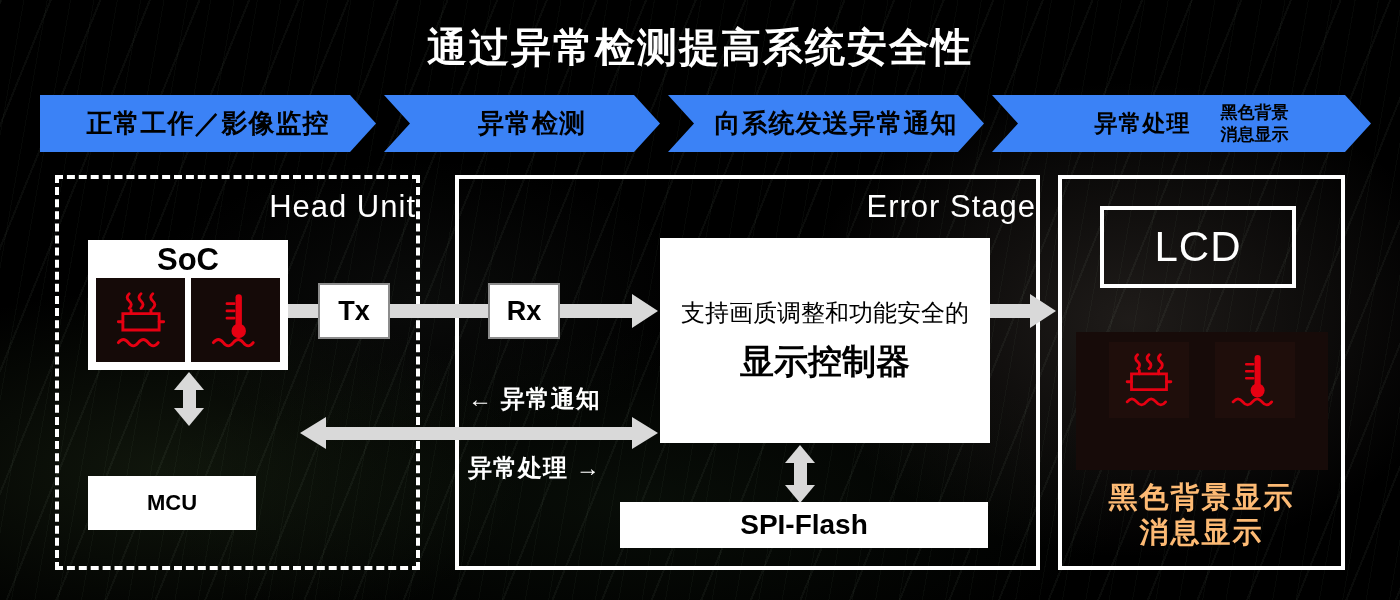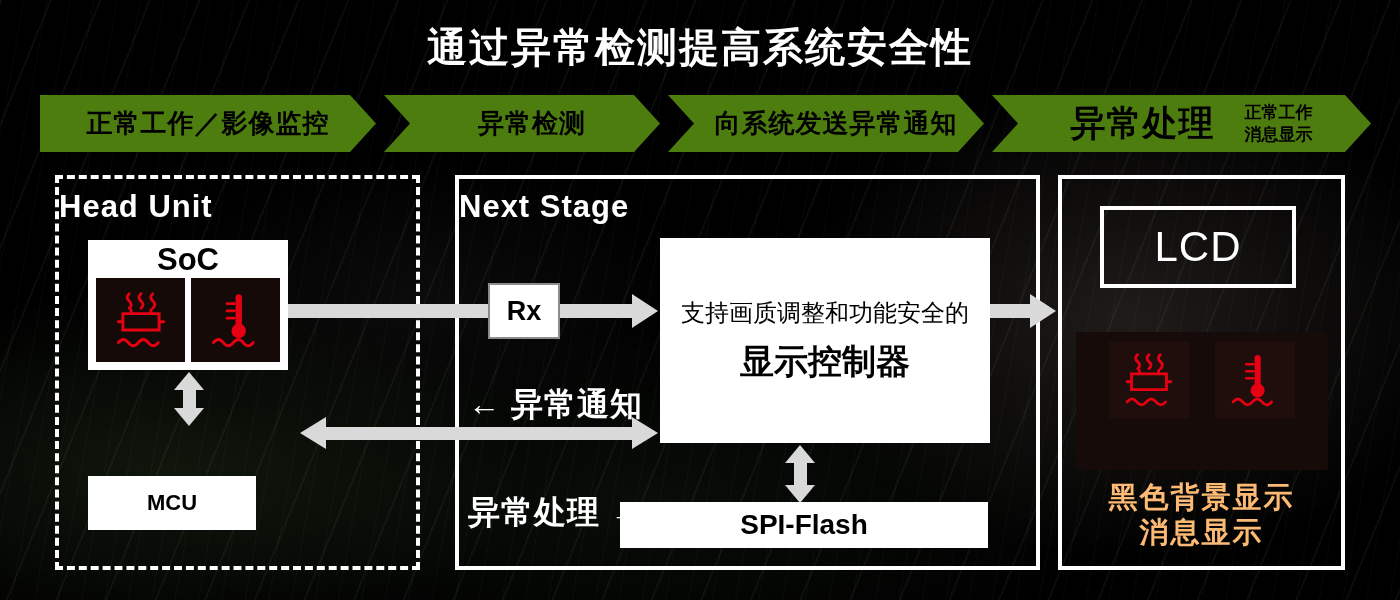--- a/index.html
+++ b/index.html
@@ -17,48 +17,48 @@
       radial-gradient(700px 240px at 640px 500px, rgba(60,95,55,0.14), transparent 70%),
       radial-gradient(400px 200px at 420px 300px, rgba(100,110,100,0.10), transparent 70%),
       #000;
   }
   .title{
     position:absolute;top:16px;left:0;right:0;z-index:2;margin:4px;
     text-align:center;color:#fff;font-size:40px;font-weight:bold;letter-spacing:2px;
   }
   
   .chev{
-    position:absolute;top:95px;height:57px;background:#4d7c0f;z-index:2;
+    position:absolute;top:95px;height:57px;background:#3b82f6;z-index:2;
     display:flex;align-items:center;justify-content:center;
     color:#000;font-weight:bold;font-size:26px;letter-spacing:1px;
     clip-path:polygon(0 0, calc(100% - 26px) 0, 100% 50%, calc(100% - 26px) 100%, 0 100%, 26px 50%);
   }
   .chev-first{clip-path:polygon(0 0, calc(100% - 26px) 0, 100% 50%, calc(100% - 26px) 100%, 0 100%);}
   .chev .pad{padding-left:20px;}
   .chev-sub{display:flex;flex-direction:column;font-size:17px;line-height:1.25;text-align:center;font-weight:bold;letter-spacing:0;}
   
   .box-outline{position:absolute;border:4px solid #fff;z-index:2;box-sizing:border-box;}
   .box-dashed{border-style:dashed;}
-  .box-title{position:absolute;top:10px;left:0;right:0;text-align:left;color:#fff;font-size:31px;font-weight:700;letter-spacing:1px;}
+  .box-title{position:absolute;top:10px;left:0;right:0;text-align:right;color:#fff;font-size:31px;font-weight:400;letter-spacing:1px;}
   
   .wbox{position:absolute;background:#fff;color:#000;display:flex;align-items:center;justify-content:center;z-index:4;font-weight:bold;box-sizing:border-box;}
   .portbox{border:2px solid #8c8c8c;font-size:27px;}
   
   .shaft{position:absolute;background:#d9d9d9;z-index:3;}
   .head{position:absolute;width:0;height:0;z-index:3;}
   .head-right{border-top:17px solid transparent;border-bottom:17px solid transparent;border-left:26px solid #d9d9d9;}
   .head-left{border-top:16px solid transparent;border-bottom:16px solid transparent;border-right:26px solid #d9d9d9;}
   .head-up{border-left:15px solid transparent;border-right:15px solid transparent;border-bottom:18px solid #d9d9d9;}
   .head-down{border-left:15px solid transparent;border-right:15px solid transparent;border-top:18px solid #d9d9d9;}
   
   .tile{background:#150a08;display:flex;align-items:center;justify-content:center;}
   .soc-tiles{position:absolute;left:96px;top:278px;width:184px;height:84px;display:flex;gap:6px;z-index:5;}
   .soc-tiles .tile{width:89px;height:84px;}
   
-  .darklabel{position:absolute;z-index:4;color:#fff;font-weight:bold;font-size:32px;letter-spacing:1px;}
+  .darklabel{position:absolute;z-index:4;color:#fff;font-weight:bold;font-size:24px;letter-spacing:1px;}
   
   .lcdbox{position:absolute;z-index:4;border:4px solid #fff;color:#fff;display:flex;align-items:center;justify-content:center;font-weight:normal;font-size:42px;letter-spacing:1px;box-sizing:border-box;}
   .errpanel{position:absolute;z-index:4;background:#170b09;display:flex;flex-direction:column;align-items:center;box-sizing:border-box;padding-top:10px;}
   .errpanel .tiles{display:flex;gap:26px;}
   .errpanel .tile{width:80px;height:76px;background:#1f0e0b;}
   .errtext{color:#b5aeab;font-size:22px;margin-top:7px;letter-spacing:1px;}
   .caption{position:absolute;z-index:4;left:1058px;width:287px;text-align:center;color:#fdba74;font-weight:bold;font-size:29px;letter-spacing:2px;}
   .ctrl-line1{font-size:24px;font-weight:normal;}
   .ctrl-line2{font-size:34px;font-weight:bold;margin-top:10px;}
 </style>
@@ -73,32 +73,32 @@
   <div class="chev chev-first" style="left:40px;width:336px;">
     <span>正常工作／影像监控</span>
   </div>
   <div class="chev" style="left:668px;width:316px;">
     <span class="pad">向系统发送异常通知</span>
   </div>
   <div class="chev" style="left:384px;width:276px;">
     <span class="pad">异常检测</span>
   </div>
   <div class="chev" style="left:992px;width:379px;gap:30px;">
-    <span class="pad" style="font-size:35px;">异常处理</span>
+    <span class="pad" style="font-size:23px;">异常处理</span>
     <span class="chev-sub">
-      <span>正常工作</span>
+      <span>黑色背景</span>
       <span>消息显示</span>
     </span>
   </div>
 
   <div class="box-outline box-dashed" style="left:55px;top:175px;width:365px;height:395px;">
     <div class="box-title">Head Unit</div>
   </div>
   <div class="box-outline" style="left:455px;top:175px;width:585px;height:395px;">
-    <div class="box-title">Next Stage</div>
+    <div class="box-title">Error Stage</div>
   </div>
   <div class="box-outline" style="left:1058px;top:175px;width:287px;height:395px;"></div>
 
   <div class="shaft" style="left:288px;top:304px;width:346px;height:14px;"></div>
   <div class="head head-right" style="left:632px;top:294px;"></div>
   <div class="shaft" style="left:990px;top:304px;width:42px;height:14px;"></div>
   <div class="head head-right" style="left:1030px;top:294px;"></div>
 
   <div class="head head-left" style="left:300px;top:417px;"></div>
   <div class="shaft" style="left:324px;top:427px;width:310px;height:13px;"></div>
@@ -136,33 +136,36 @@
           <circle cx="35" cy="44" r="8" fill="#e60012" stroke="none"></circle>
           <path d="M22 14 h8 M22 22 h8 M22 30 h8" stroke-width="3"></path>
           <path d="M7 57 q5.5 -7 11 0 t11 0 t11 0 t11 0" stroke-width="3.2"></path>
         </g>
       </svg>
     </div>
   </div>
   <div class="wbox" style="left:88px;top:428px;width:168px;height:54px;font-size:22px;margin-top:48px;">
     <span>MCU</span>
   </div>
+  <div class="wbox portbox" style="left:318px;top:283px;width:72px;height:56px;">
+    <span>Tx</span>
+  </div>
 
   <div class="wbox portbox" style="left:488px;top:283px;width:72px;height:56px;">
     <span>Rx</span>
   </div>
   <div class="wbox" style="left:660px;top:238px;width:330px;height:205px;flex-direction:column;">
     <span class="ctrl-line1">支持画质调整和功能安全的</span>
     <span class="ctrl-line2">显示控制器</span>
   </div>
   <div class="wbox" style="left:620px;top:502px;width:368px;height:46px;font-size:28px;">
     <span>SPI-Flash</span>
   </div>
   <div class="darklabel" style="left:468px;top:383px;">← 异常通知</div>
-  <div class="darklabel" style="left:468px;top:452px;margin-top:39px;">异常处理 →</div>
+  <div class="darklabel" style="left:468px;top:452px;">异常处理 →</div>
 
   <div class="lcdbox" style="left:1100px;top:206px;width:196px;height:82px;">
     <span>LCD</span>
   </div>
   <div class="errpanel" style="left:1076px;top:332px;width:252px;height:138px;">
     <div class="tiles">
       <div class="tile">
         <svg viewBox="0 0 64 64" width="56" height="56" aria-hidden="true">
           <g fill="none" stroke="#e60012" stroke-width="3.2" stroke-linecap="round">
             <path d="M19 3 q-4.5 4 0 8 t0 8"></path>

